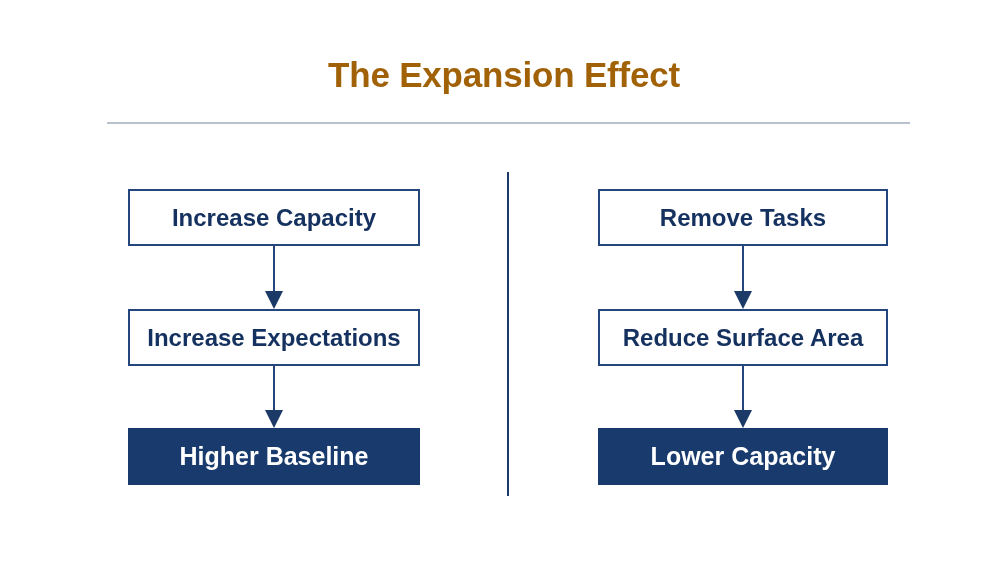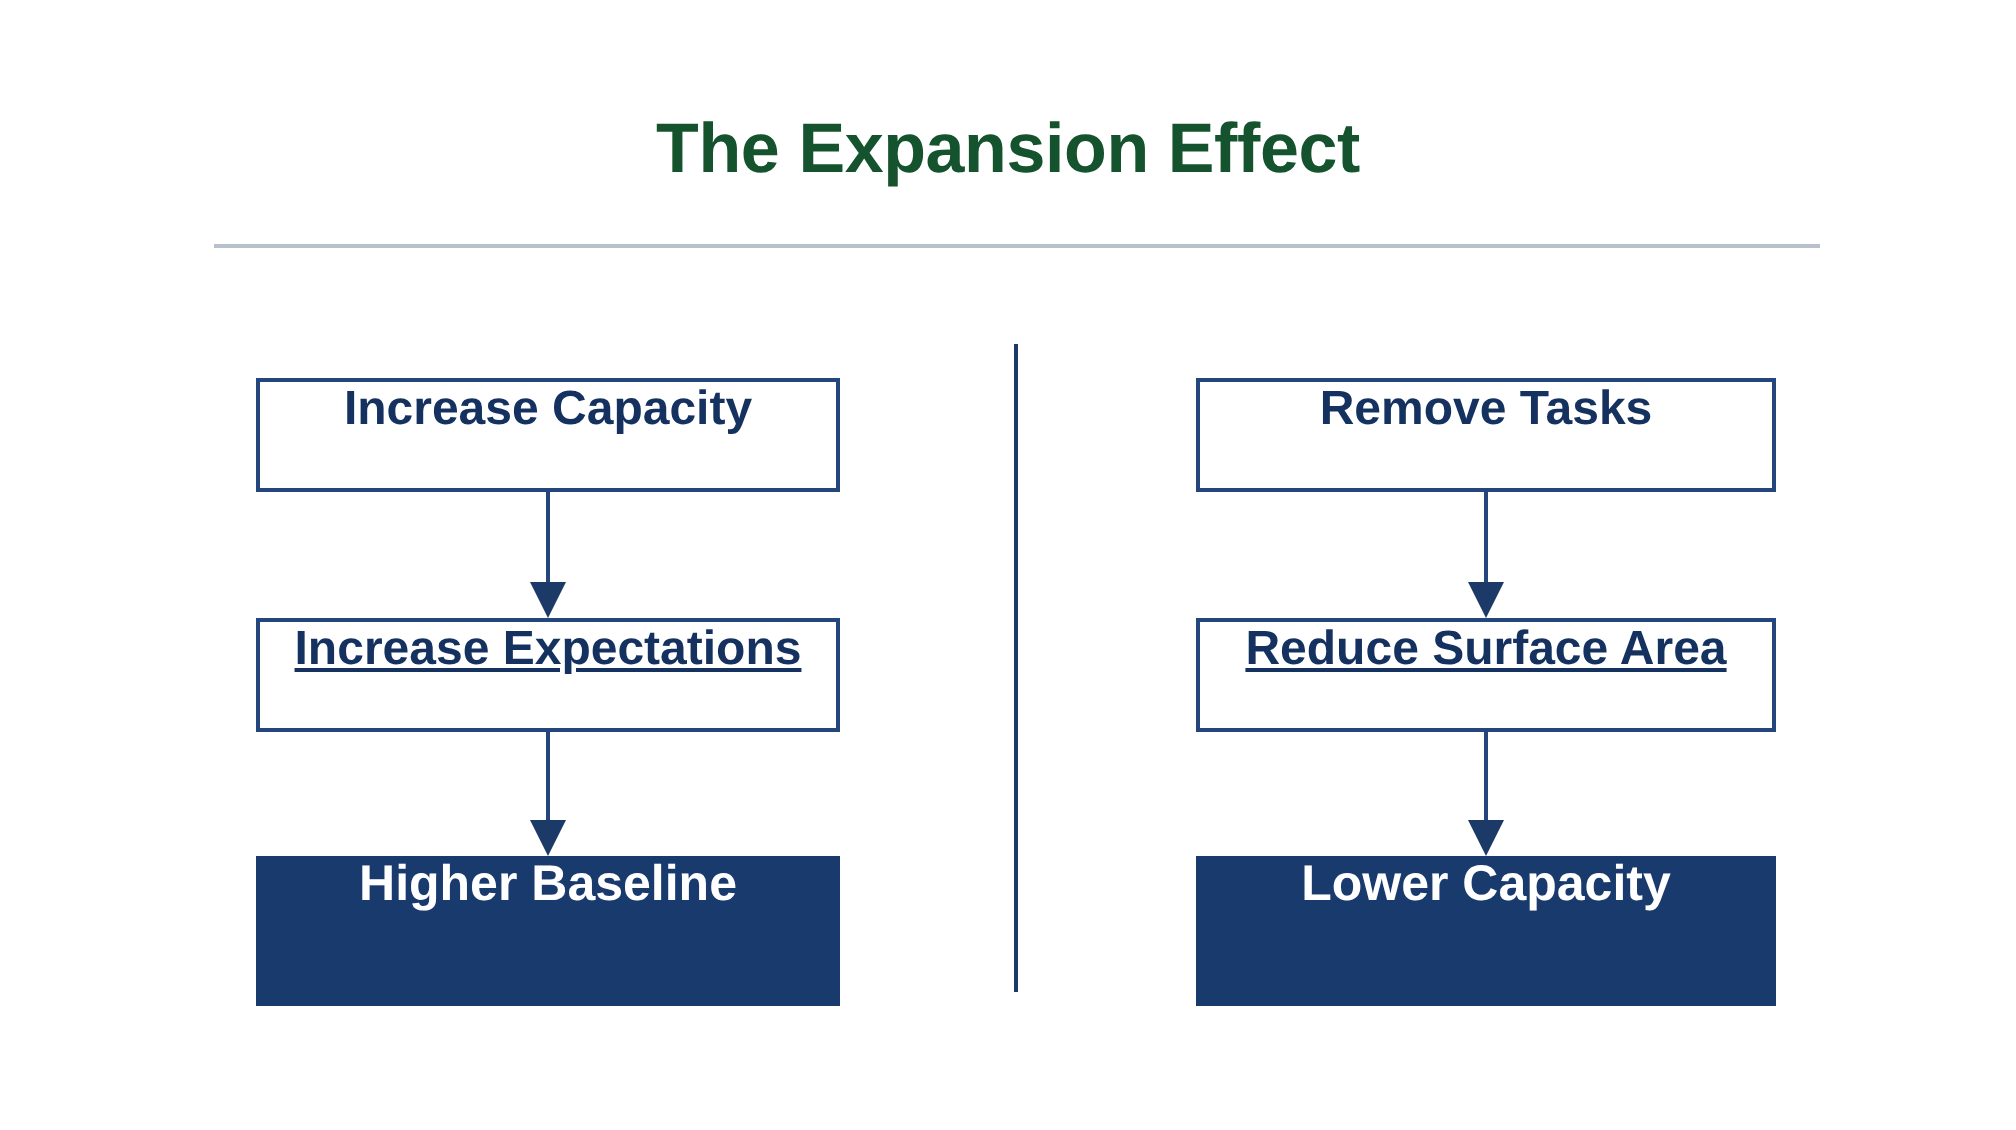--- a/index.html
+++ b/index.html
@@ -22,21 +22,21 @@
   
   #slide-title {
     position: absolute;
     left: 0;
     top: 56px;
     width: 1008px;
     text-align: center;
     font-size: 35px;
     font-weight: bold;
     letter-spacing: -0.2px;
-    color: #14532d;
+    color: #a16207;
     line-height: 1.1;
     white-space: nowrap;
   }
 
   #title-rule {
     position: absolute;
     left: 107px;
     top: 122px;
     width: 803px;
     height: 2px;
@@ -61,41 +61,42 @@
   #column-left  { left: 128px; width: 292px; }
   #column-right { left: 598px; width: 290px; }
 
   
   .flow-box {
     position: absolute;
     left: 0;
     width: 100%;
     box-sizing: border-box;
     display: flex;
+    align-items: center;
     justify-content: center;
     text-align: center;
   }
   .flow-box.outlined {
     height: 57px;
     border: 2px solid #24467c;
     background: #ffffff;
     color: #14315f;
     font-size: 24px;
     font-weight: bold;
   }
   .flow-box.filled {
-    height: 75px;
+    height: 57px;
     border: none;
     background: #183a6d;
     color: #ffffff;
     font-size: 25px;
     font-weight: bold;
   }
   .row-1 { top: 0px; }
-  .row-2 { top: 120px; text-decoration: underline; }
+  .row-2 { top: 120px; }
   .row-3 { top: 239px; }
 
   
   .arrow {
     position: absolute;
     left: 50%;
     transform: translateX(-50%);
     width: 16px;
   }
   .arrow-1 { top: 57px;  height: 63px; }

